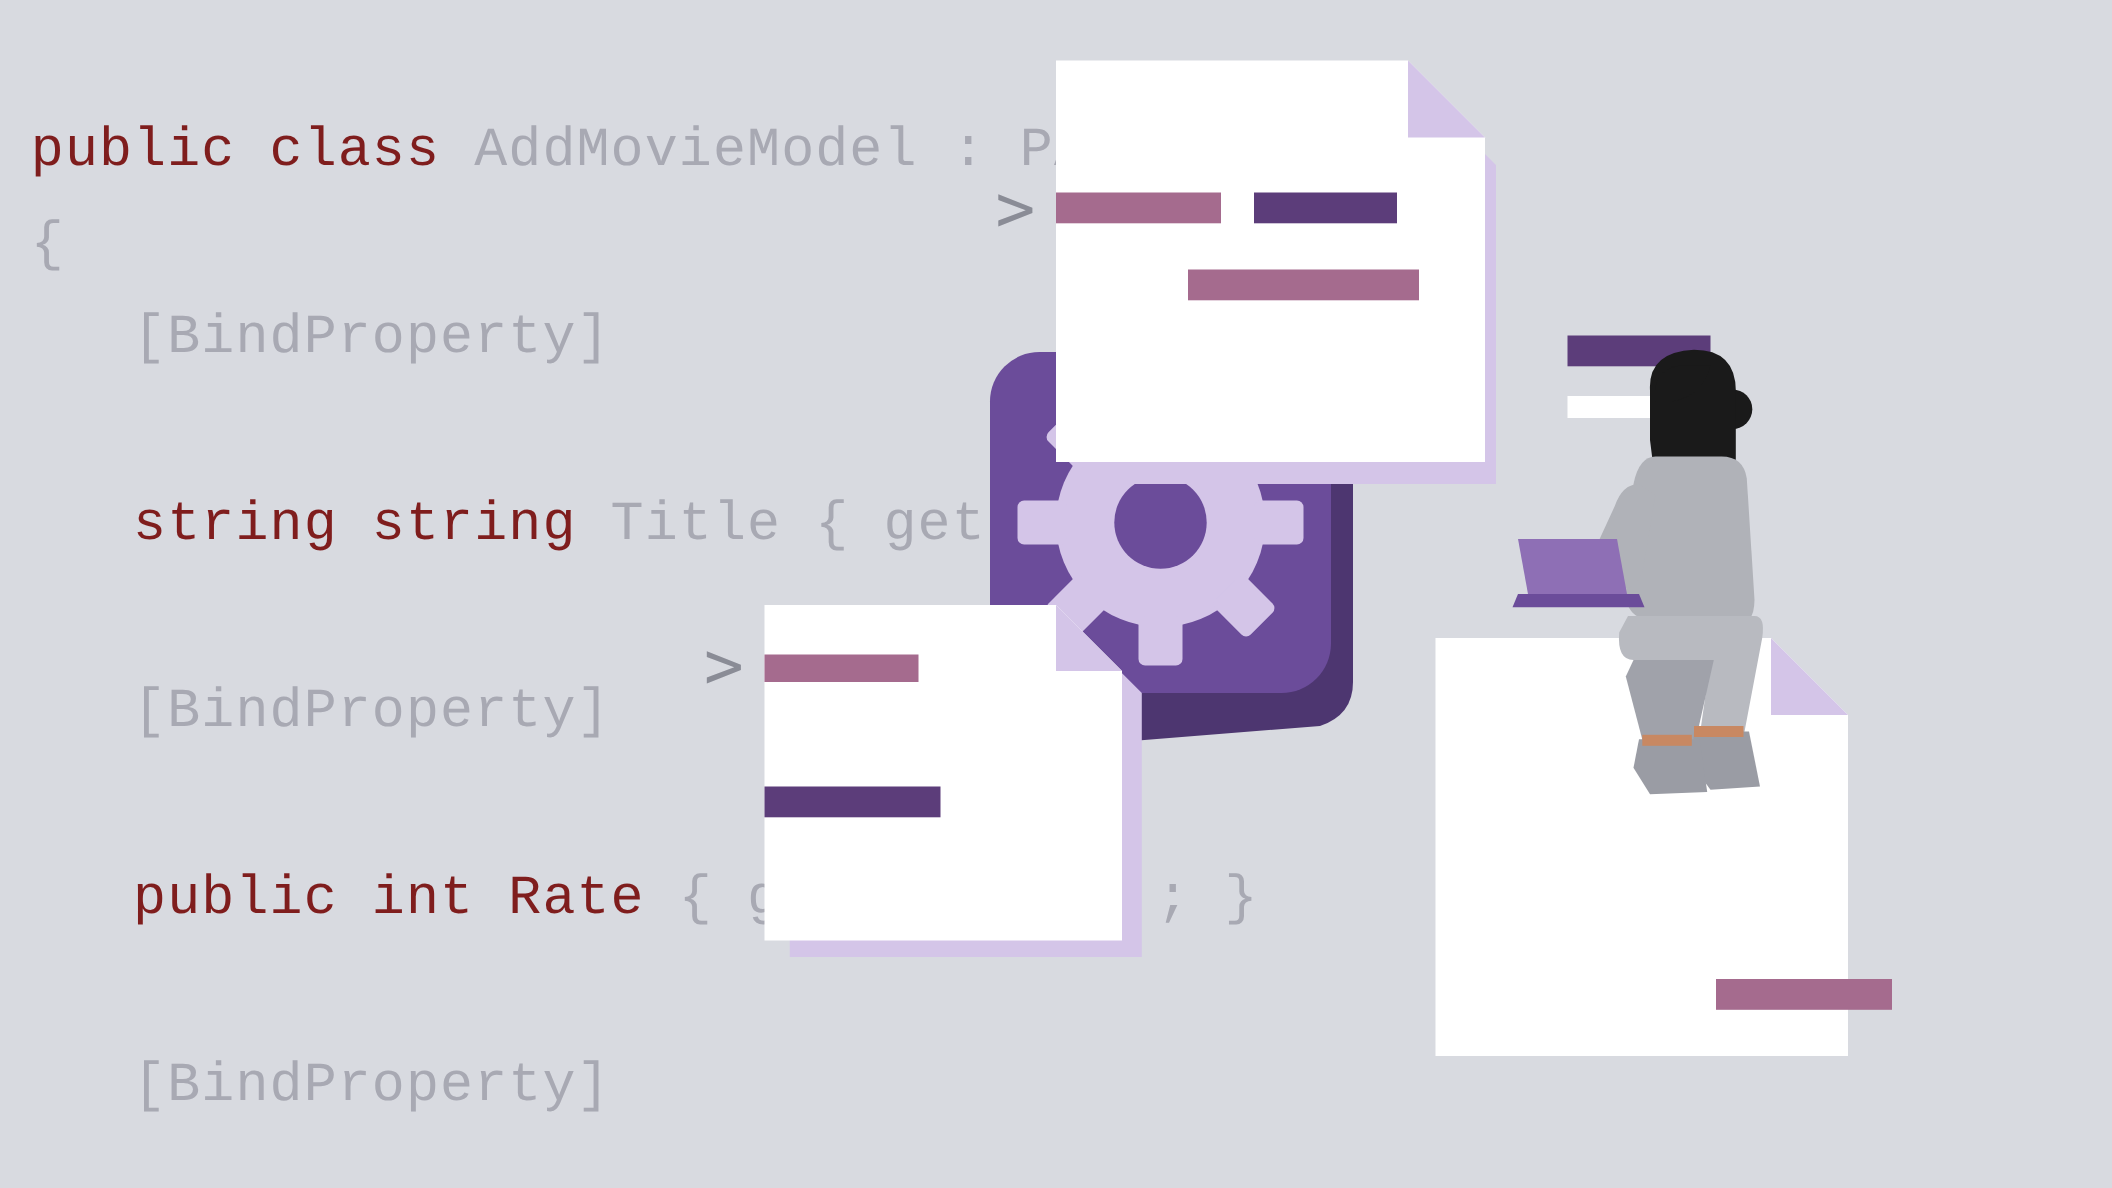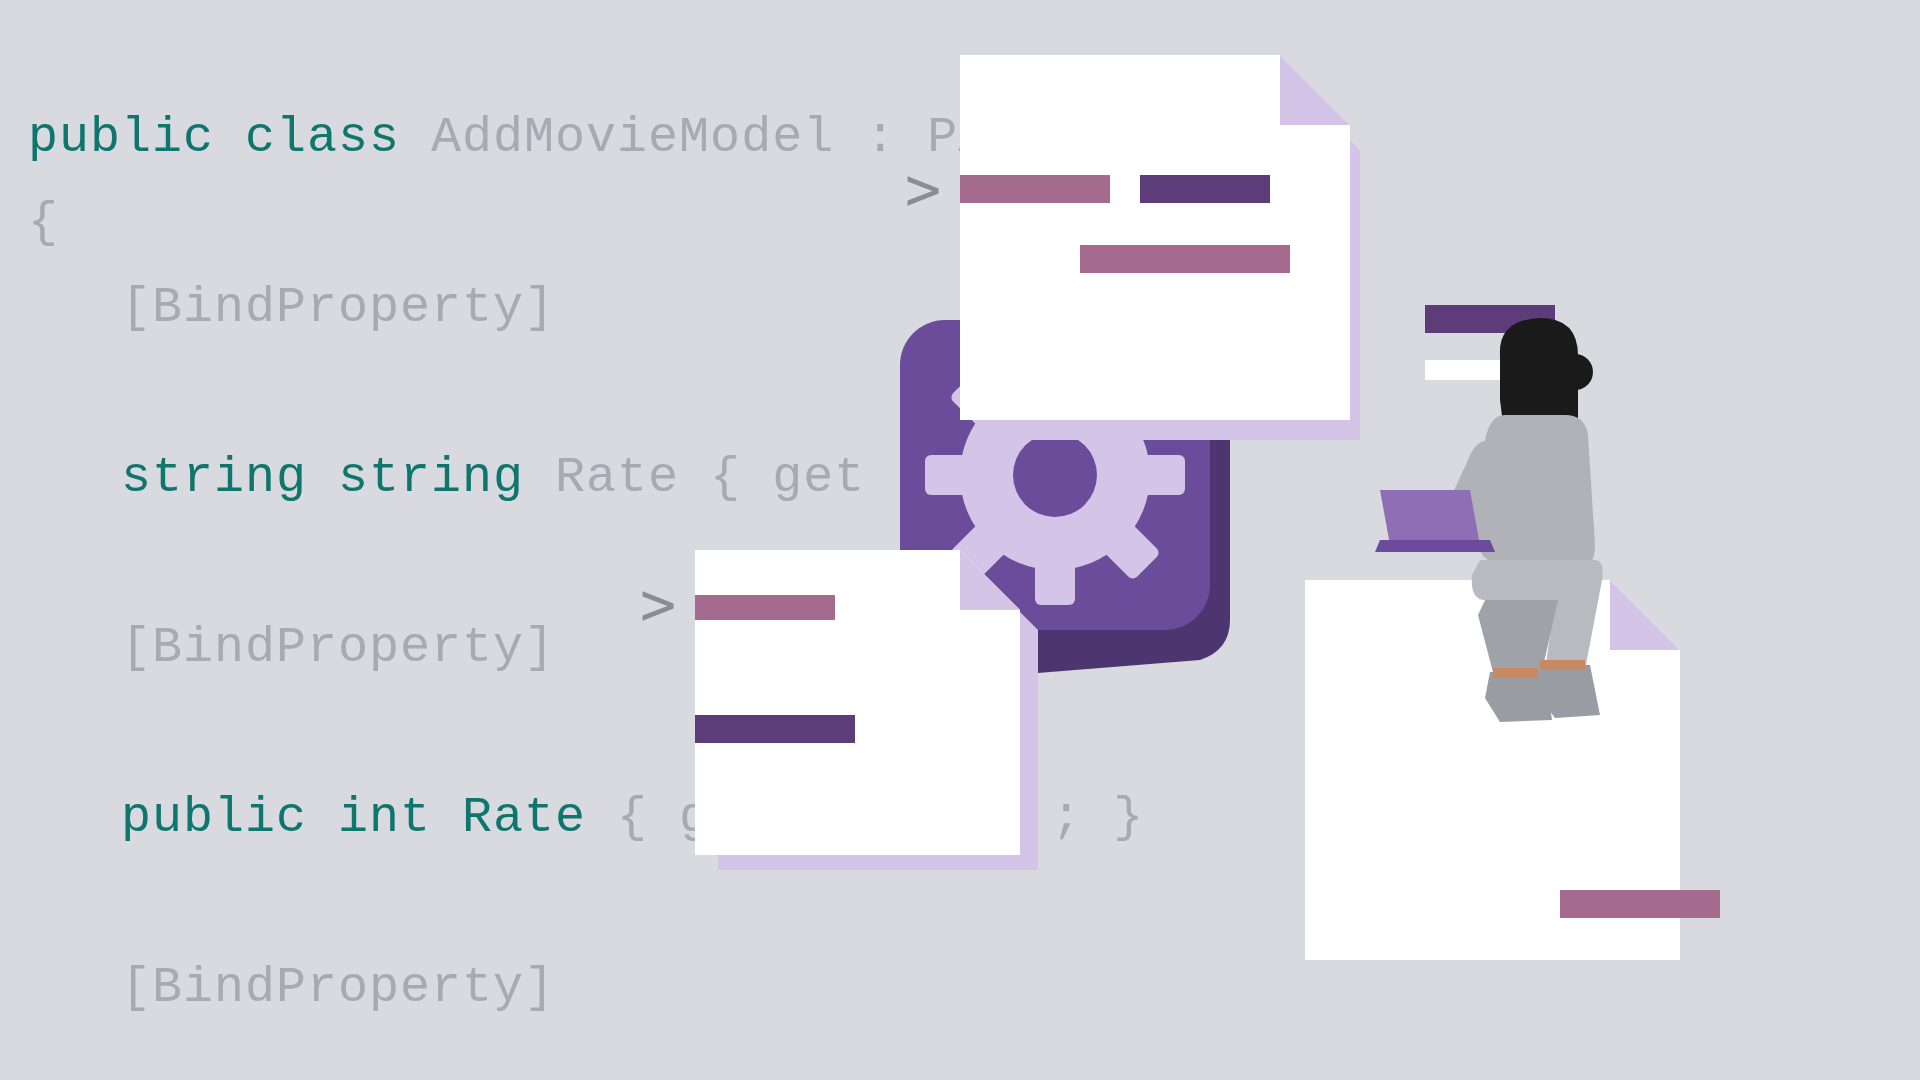--- a/index.html
+++ b/index.html
@@ -13,40 +13,40 @@
     }
     .code-bg {
       position: absolute;
       top: 10px;
       left: 28px;
       font-size: 50px;
       line-height: 1.7;
       letter-spacing: 1px;
       white-space: pre;
     }
-    .kw { color: #0f766e; font-weight: 500; }
+    .kw { color: #7f1d1d; font-weight: 500; }
     .faded { color: #a8a9b3; }
     .illustration {
       position: absolute;
       top: 0;
       left: 0;
       width: 1920px;
       height: 1080px;
       pointer-events: none;
     }
   </style>
 </head>
 <body>
 
 <div class="code-bg">
 <span class="kw">public class </span><span class="faded">AddMovieModel : PAgeModel</span>
 <span class="faded">{</span>
 <span class="faded">   [BindProperty]</span>
 
-<span class="kw">   string string </span><span class="faded">Rate { get</span>
+<span class="kw">   string string </span><span class="faded">Title { get</span>
 
 <span class="faded">   [BindProperty]</span>
 
 <span class="kw">   public int Rate </span><span class="faded">{ g           ; }</span>
 
 <span class="faded">   [BindProperty]</span>
 
 
 </div>
 

